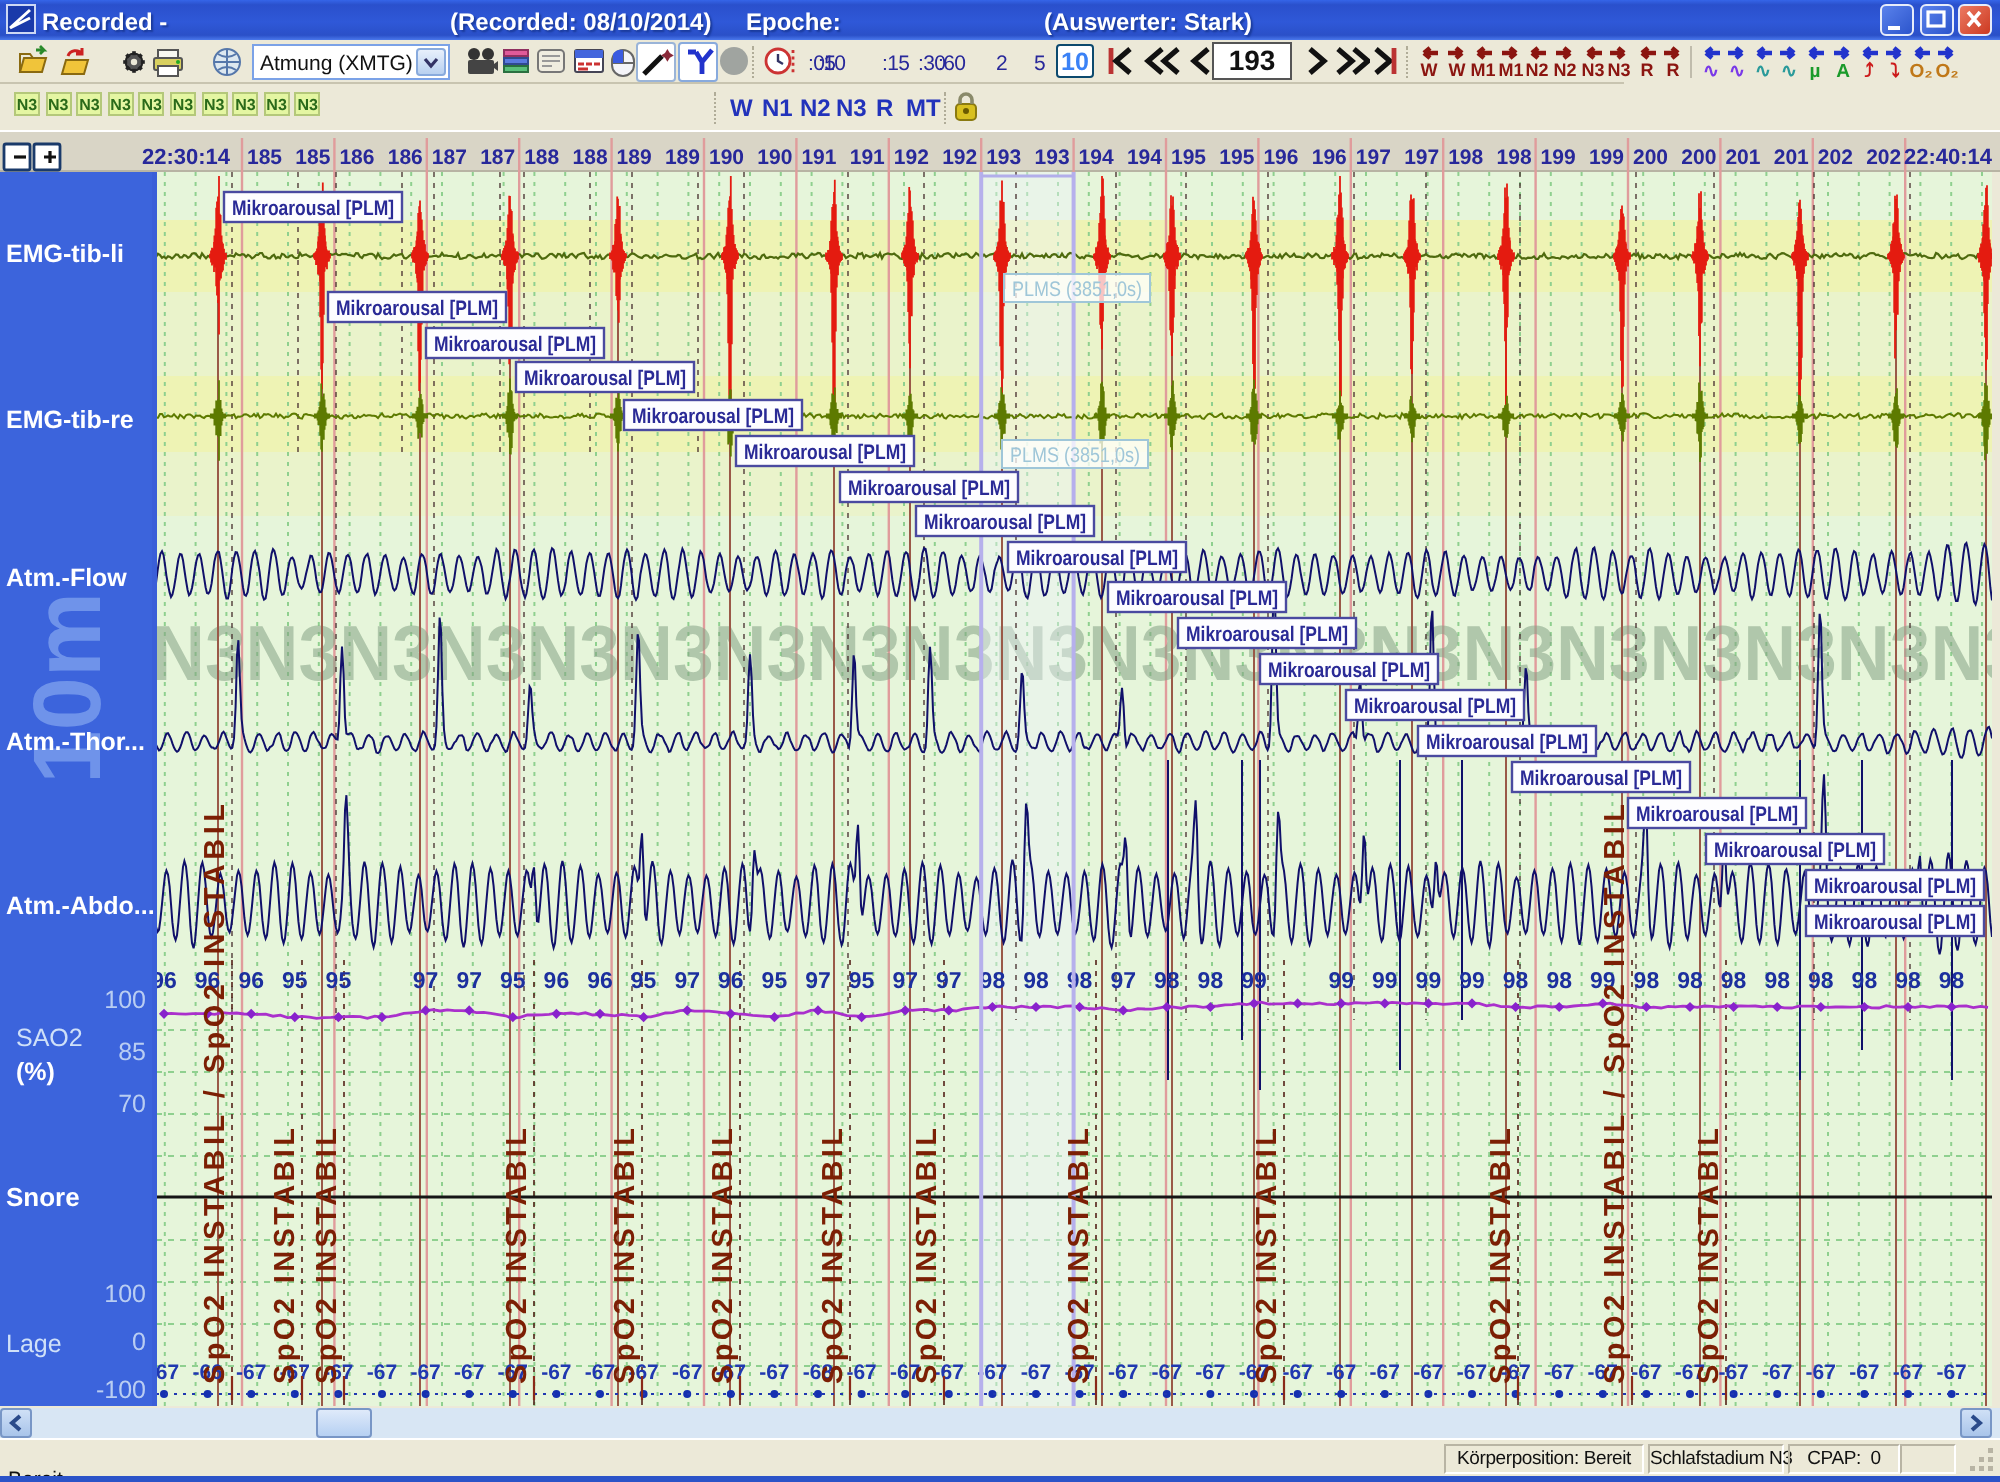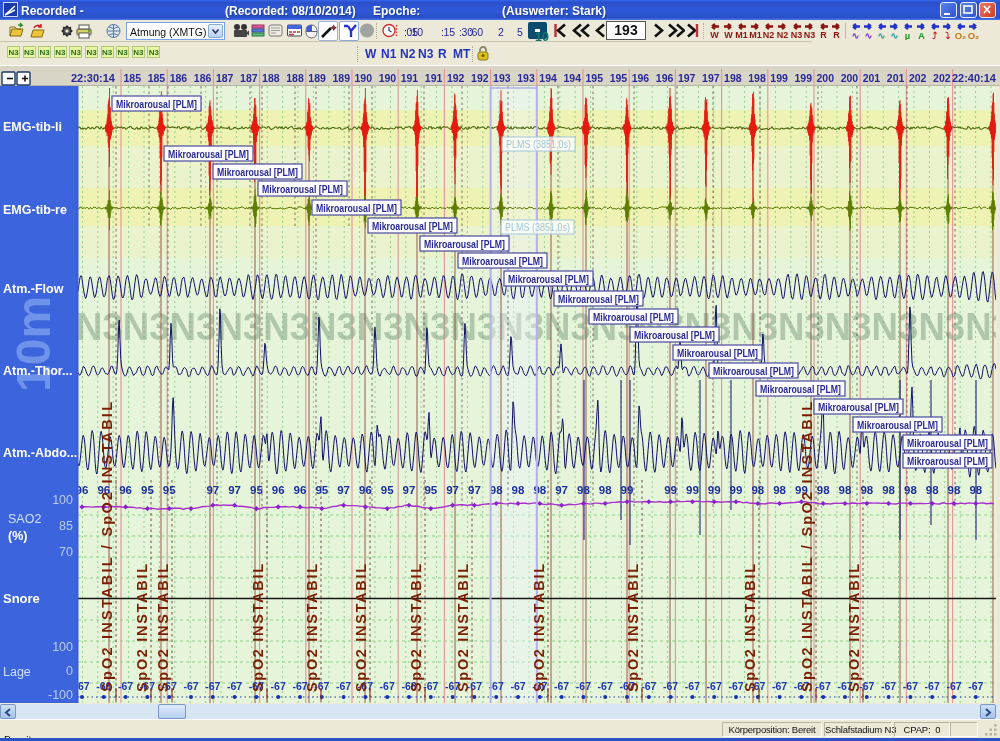--- a/index.html
+++ b/index.html
@@ -18,21 +18,21 @@
 .panel { position:absolute; top:2px; height:15px; border:1px solid #b8b4a4; border-bottom-color:#fff; border-right-color:#fff; font-size:9.5px; letter-spacing:-0.2px; text-align:center; white-space:nowrap; }
 .blue-edge { position:absolute; background:#2b53c8; }
 </style></head><body>
 <div class="titlebar">
  <div class="appicon"><svg width="13" height="13">
         <path d="M1 11 L11 2 M1 11 L11 6" stroke="#fff" stroke-width="1.5" fill="none"></path>
       </svg></div>
  <div class="t" style="left:21px">Recorded -</div>
  <div class="t" style="left:225px">(Recorded: 08/10/2014)</div>
  <div class="t" style="left:373px">Epoche:</div>
- <div class="t" style="left:502px">(Auswerter: Stark)</div>
+ <div class="t" style="left:522px">(Auswerter: Stark)</div>
  <div class="wbtn" style="left:940px;background:linear-gradient(135deg,#5a82ec,#2c55cc)"><svg width="15" height="14">
         <path d="M3 11H9" stroke="#fff" stroke-width="2"></path>
       </svg></div>
  <div class="wbtn" style="left:960px;background:linear-gradient(135deg,#5a82ec,#2c55cc)"><svg width="15" height="14">
         <rect x="3" y="3" width="8" height="7" fill="none" stroke="#fff" stroke-width="1.6"></rect>
       </svg></div>
  <div class="wbtn" style="left:979px;background:linear-gradient(135deg,#ec7a62,#cc3a22)"><svg width="15" height="14">
         <path d="M4 3 L10 10 M10 3 L4 10" stroke="#fff" stroke-width="1.8"></path>
       </svg></div>
 </div>
@@ -115,21 +115,21 @@
         <path d="M7 5 V8.5 L9.5 10" stroke="#336" stroke-width="1.2" fill="none"></path>
         <path d="M14.5 3 V15" stroke="#cc3333" stroke-width="1.4" stroke-dasharray="1.5 1.7"></path>
       </svg></div>
     <div class="tbt" style="left:404px">:05</div>
     <div class="tbt" style="left:409px">:10</div>
     <div class="tbt" style="left:441px">:15</div>
     <div class="tbt" style="left:459px">:30</div>
     <div class="tbt" style="left:469px">:60</div>
     <div class="tbt" style="left:498px">2</div>
     <div class="tbt" style="left:517px">5</div>
-    <div style="position:absolute;left:528px;top:2px;width:19px;height:17px;background:#fff;border:7px solid #0c4a6e;border-radius:2px;font-size:12.5px;font-weight:bold;color:#0f766e;text-align:center;line-height:16px">10</div>
+    <div style="position:absolute;left:528px;top:2px;width:19px;height:17px;background:#fff;border:1px solid #0c4a6e;border-radius:2px;font-size:12.5px;font-weight:bold;color:#3b82f6;text-align:center;line-height:16px">10</div>
     <div style="position:absolute;left:554px;top:3px"><svg width="46" height="16">
         <path d="M1.5 1 V14" stroke="#bb3333" stroke-width="2.4"></path>
         <path d="M11 1.5 L4 7.5 L11 13.5" stroke="#111" stroke-width="2.6" fill="none"></path>
         <path d="M28 1.5 L21 7.5 L28 13.5 M36 1.5 L29 7.5 L36 13.5" stroke="#111" stroke-width="2.6" fill="none" transform="translate(-1,0)"></path>
       </svg></div>
     <div style="position:absolute;left:594px;top:3px"><svg width="14" height="16">
         <path d="M10 1.5 L3 7.5 L10 13.5" stroke="#111" stroke-width="2.6" fill="none"></path>
       </svg></div>
     <div style="position:absolute;left:606px;top:1px;width:40px;height:19px;background:#fff;border:1.5px solid #555;font-size:14px;font-weight:bold;color:#111;text-align:center;line-height:17px">193</div>
     <div style="position:absolute;left:651px;top:3px"><svg width="14" height="16">

